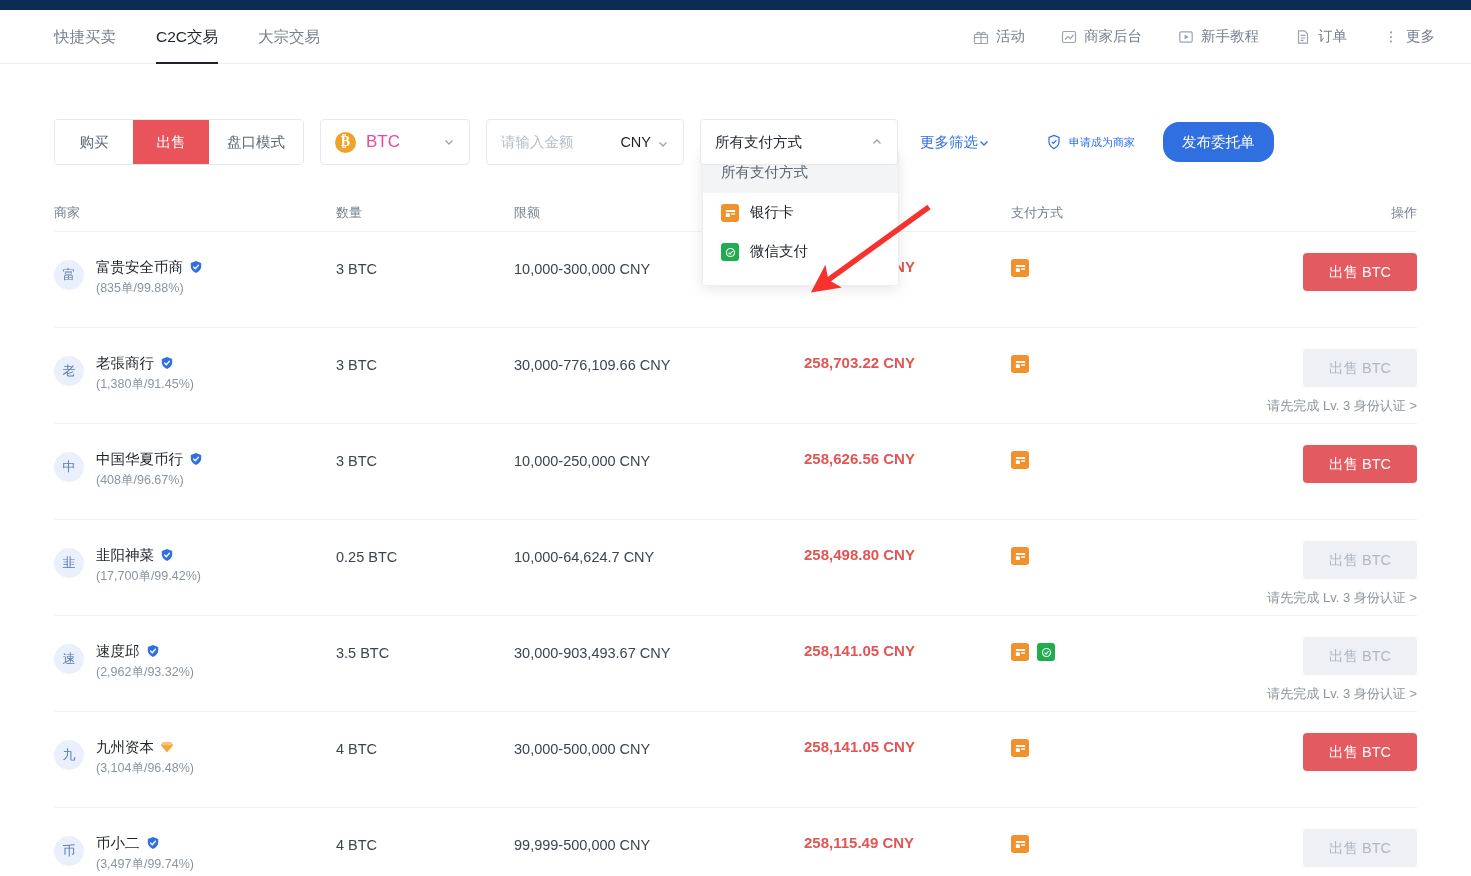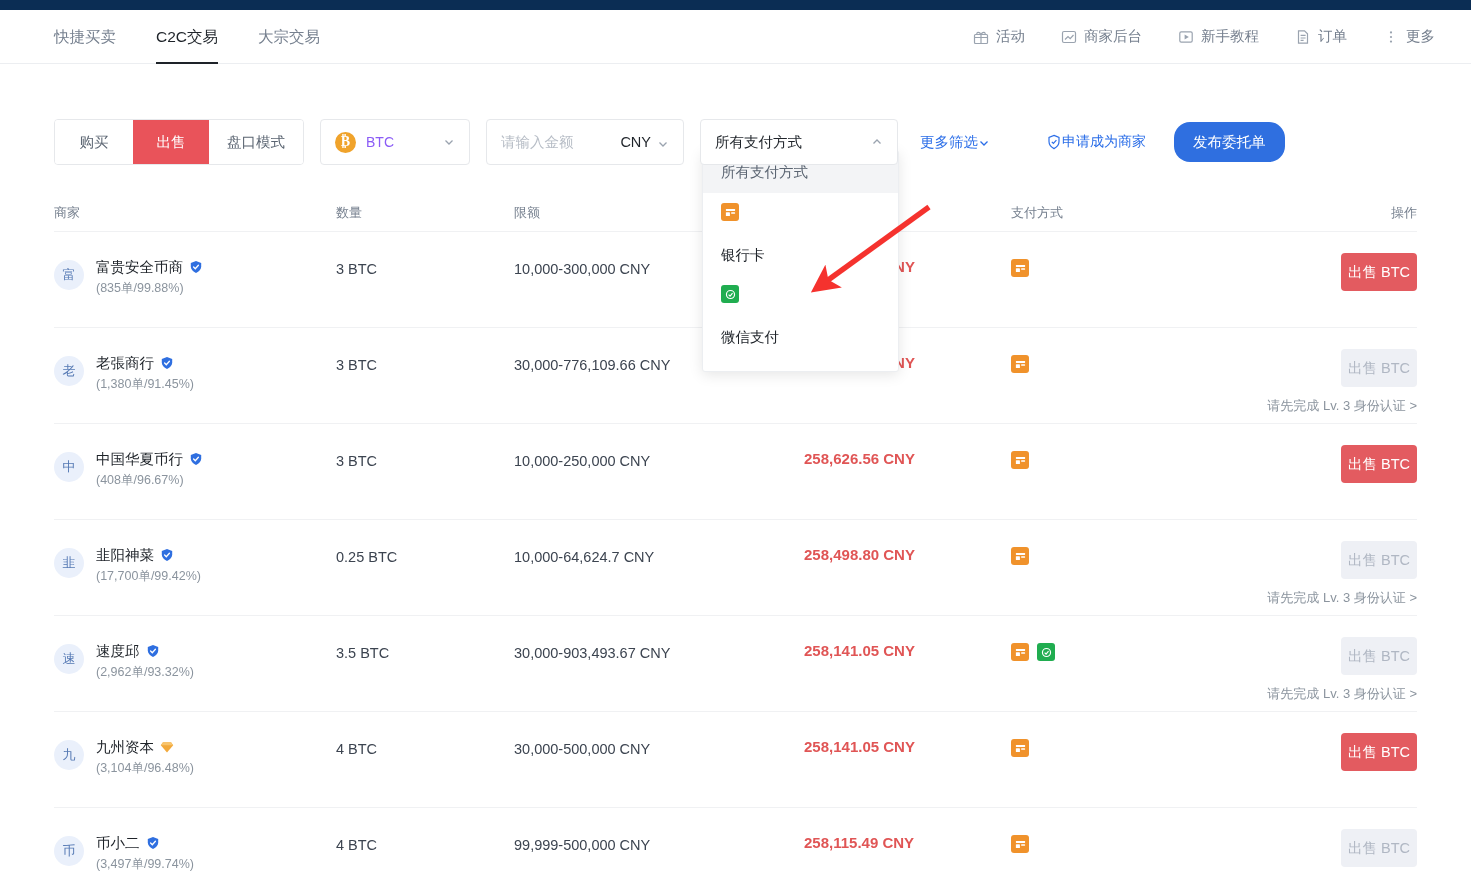--- a/index.html
+++ b/index.html
@@ -67,21 +67,21 @@
     padding: 0 14px; margin-left: 16px; cursor: pointer;
     position: relative;
   }
   .coin-sel { width: 150px; }
   .coin-ico {
     width: 21px; height: 21px; border-radius: 50%;
     background: #f0a32b; color: #fff; font-size: 14px; font-weight: bold;
     display: flex; align-items: center; justify-content: center;
     margin-right: 10px; font-family: "Liberation Serif", serif;
   }
-  .coin-label { font-size: 14px; color: #8b5cf6; }
+  .coin-label { font-size: 17px; color: #ec4899; }
   .chev { margin-left: auto; width: 12px; height: 12px; color: #9aa3af; }
   .chev svg { display: block; }
 
   .amount-sel { width: 198px; }
   .amount-input {
     border: none; outline: none; font-size: 14.5px; width: 92px;
     color: #1e2329; background: transparent;
     font-family: "Liberation Sans", sans-serif;
   }
   .amount-input::placeholder { color: #b7bdc6; }
@@ -91,22 +91,22 @@
   .pay-sel { width: 198px; z-index: 40; }
   .pay-sel .pay-label { font-size: 14.5px; color: #1e2329; }
 
   .morefilter {
     margin-left: 22px; color: #2b6ee8; font-size: 14.5px;
     display: flex; align-items: center; cursor: pointer;
   }
   .morefilter .chev2 { width: 12px; height: 12px; color: #2b6ee8; }
 
   .merchant-link {
-    margin-left: 56px; color: #2b6ee8; font-size: 14px;
-    display: flex; align-items: center; cursor: pointer;
+    margin-left: 56px; color: #2b6ee8; font-size: 11px;
+    display: flex; align-items: center; gap: 7px; cursor: pointer;
   }
   .merchant-link .shield { width: 16px; height: 16px; color: #2b6ee8; }
 
   .publish-btn {
     margin-left: 28px; background: #2f6fe0; color: #fff;
     font-size: 14.5px; height: 40px; padding: 0 19px; border: none;
     border-radius: 16px; cursor: pointer;
     font-family: "Liberation Sans", sans-serif;
   }
 
@@ -115,22 +115,22 @@
     position: absolute; left: 702px; top: 150px; width: 197px;
     background: #fff; border: 1px solid #eceef1; border-radius: 3px;
     box-shadow: 0 3px 14px rgba(0,0,0,.10);
     z-index: 35; padding-bottom: 14px;
   }
   .dd-head {
     background: #f3f4f6; color: #5b6572; font-size: 14.5px;
     padding: 12px 18px 11px 18px;
   }
   .dd-item {
-    display: flex; align-items: flex-start; gap: 25px;
-    padding: 10px 18px; font-size: 14.5px; color: #1e2329; cursor: pointer; flex-direction: column;
+    display: flex; align-items: flex-end; gap: 11px;
+    padding: 10px 18px; font-size: 14.5px; color: #1e2329; cursor: pointer;
   }
   .pmico { width: 18px; height: 18px; border-radius: 3px; flex: 0 0 18px;
            display: flex; align-items: center; justify-content: center; }
   .pmico svg { display: block; }
   .pm-bank { background: #f0922b; }
   .pm-ali  { background: #1a77e5; }
   .pm-wx   { background: #20ad50; }
 
   
   .table { margin-top: 28px; }
@@ -166,21 +166,21 @@
   .badge-v { width: 14px; height: 14px; flex: 0 0 14px; }
   .badge-v svg { display: block; }
   .msub { font-size: 12.5px; color: #8b949e; margin-top: 3px; }
 
   .cell-text { font-size: 14.5px; color: #3c4450; line-height: 20px; padding-top: 2px; }
   .price { font-size: 15px; color: #e05555; font-weight: bold; padding-top: 1px; }
   .paycell { display: flex; gap: 8px; padding-top: 2px; }
 
   .actcell { flex: 1 1 auto; display: flex; flex-direction: column; align-items: flex-end; }
   .act-btn {
-    width: 76px; height: 38px; border: none; border-radius: 4px;
+    width: 114px; height: 38px; border: none; border-radius: 4px;
     font-size: 14.5px; cursor: pointer; margin-top: -4px;
     font-family: "Liberation Sans", sans-serif;
   }
   .act-btn.enabled { background: #e35b60; color: #fff; }
   .act-btn.disabled { background: #eef0f5; color: #b0b7c3; cursor: default; }
   .act-hint { font-size: 13px; color: #8b949e; margin-top: 10px; cursor: pointer; }
 
   
   .arrow-layer {
     position: absolute; left: 0; top: 0; width: 1471px; height: 876px;

